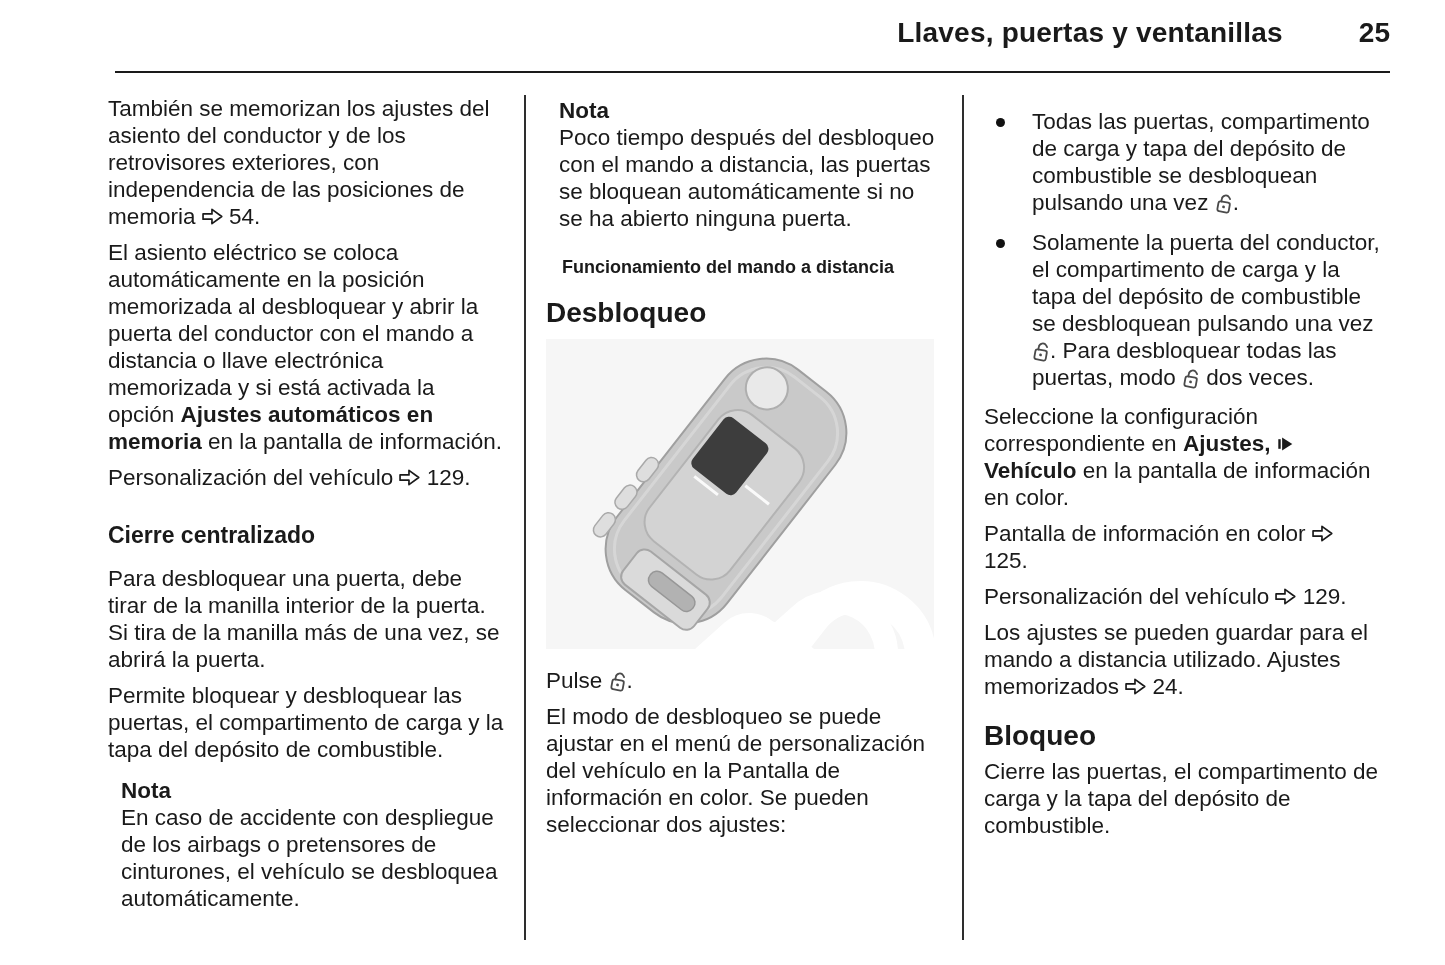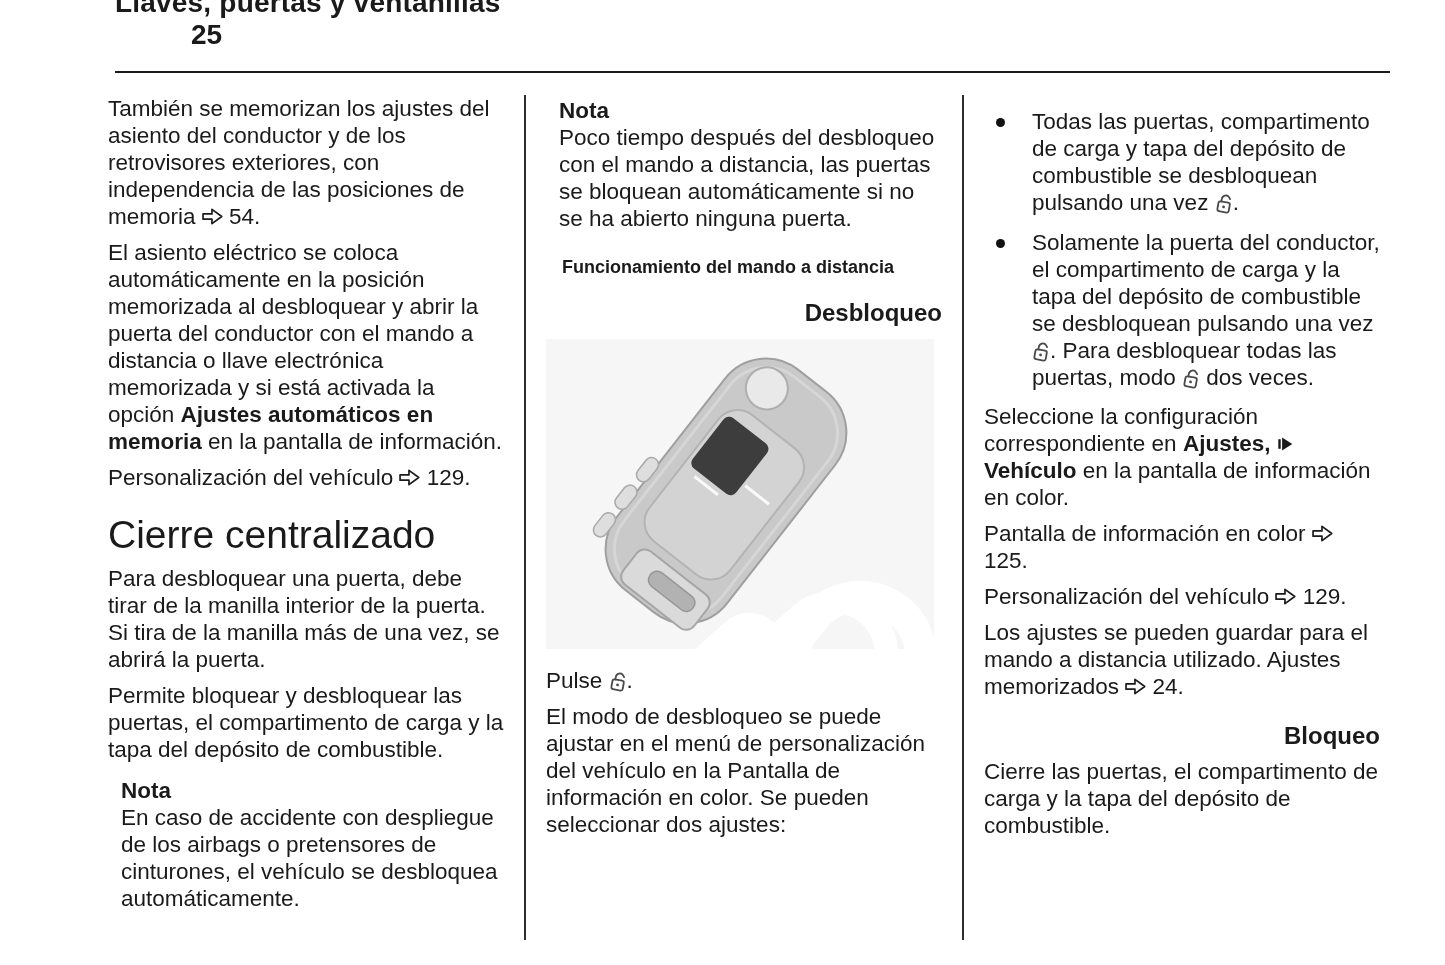--- a/index.html
+++ b/index.html
@@ -7,37 +7,37 @@
     width:1445px;height:965px;
     font-family:"Liberation Sans","DejaVu Sans",sans-serif;
     color:#1a1a1a;
   }
   .page{position:relative;width:1445px;height:965px;overflow:hidden;background:#fff;}
 
   
   .header{
     position:absolute;top:0;left:115px;width:1275px;height:73px;
     border-bottom:2px solid #1a1a1a;
-    display:flex;align-items:flex-start;justify-content:flex-end;
-    padding-bottom:20px;box-sizing:border-box;flex-direction:column;
+    display:flex;align-items:center;justify-content:flex-end;
+    padding-bottom:6px;box-sizing:border-box;
   }
   .header-title{font-size:28px;font-weight:bold;letter-spacing:0.2px;}
   .header-page{font-size:28px;font-weight:bold;margin-left:76px;}
 
   
   .columns{position:absolute;top:95px;left:108px;width:1275px;display:flex;}
   .col{width:396px;font-size:22.5px;line-height:27px;}
   .divider{width:2px;height:845px;background:#2e2e2e;margin:0 20px;flex:0 0 auto;}
 
   .col p{margin:0 0 9px 0;}
   .b{font-weight:bold;}
 
-  h1.sec{font-size:39px;line-height:36px;font-weight:normal;margin:26px 0 12px 0;}
+  h1.sec{font-size:23px;line-height:36px;font-weight:bold;margin:26px 0 12px 0;}
   h2.sub{font-size:18px;line-height:31px;font-weight:bold;margin:20px 0 12px 16px;}
-  h3.small{font-size:24px;line-height:28px;font-weight:bold;margin:16px 0 10px 0;text-align:right;}
+  h3.small{font-size:28px;line-height:28px;font-weight:bold;margin:16px 0 10px 0;}
 
   .note{padding-left:13px;margin:14px 0 9px 0;}
   .note-label{font-weight:bold;}
   .note p{margin:0;}
 
   .bullet{display:flex;margin:13px 0 12px 0;}
   .bullet .dot{flex:0 0 auto;width:9px;height:9px;border-radius:50%;background:#111;margin:10px 27px 0 12px;}
   .bullet .btxt{flex:1 1 auto;}
 
   

